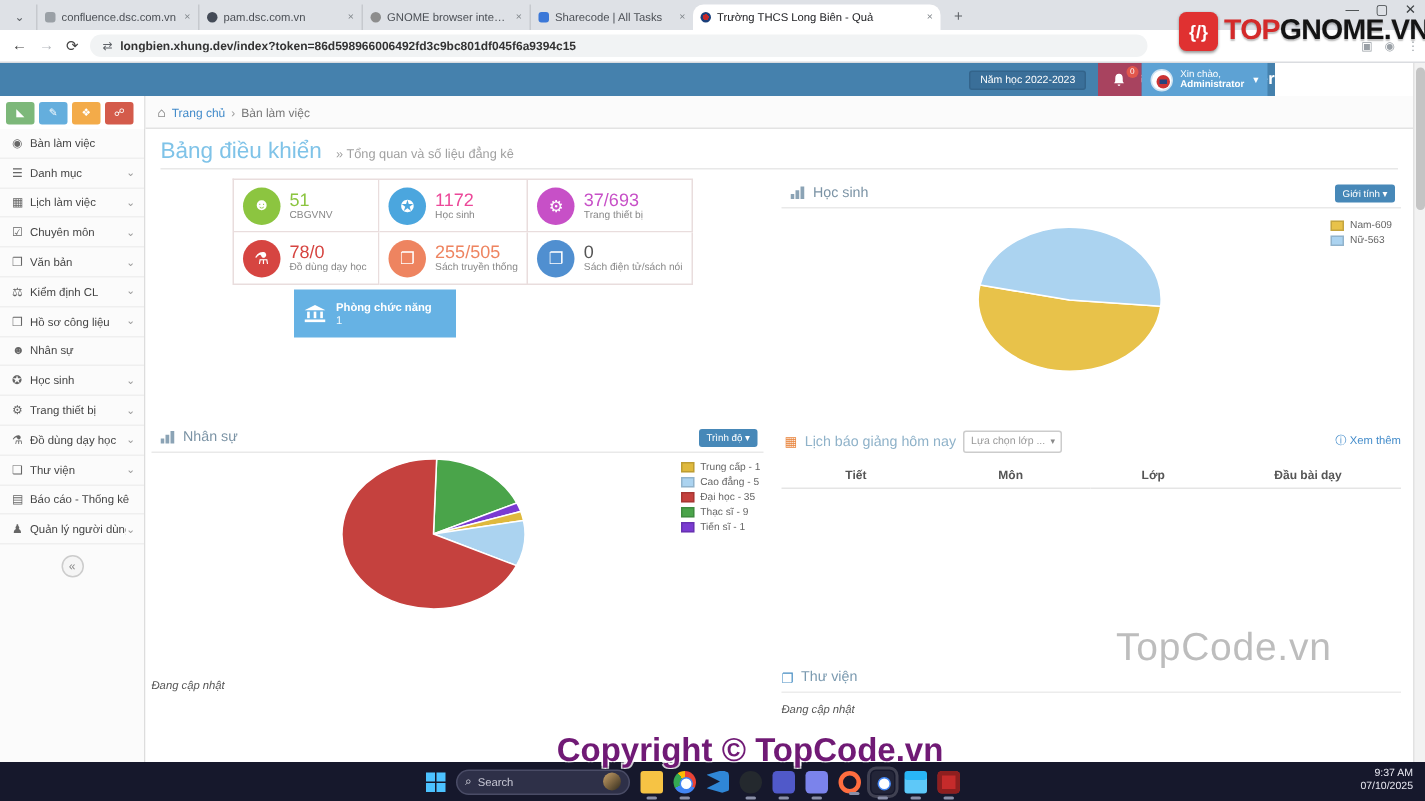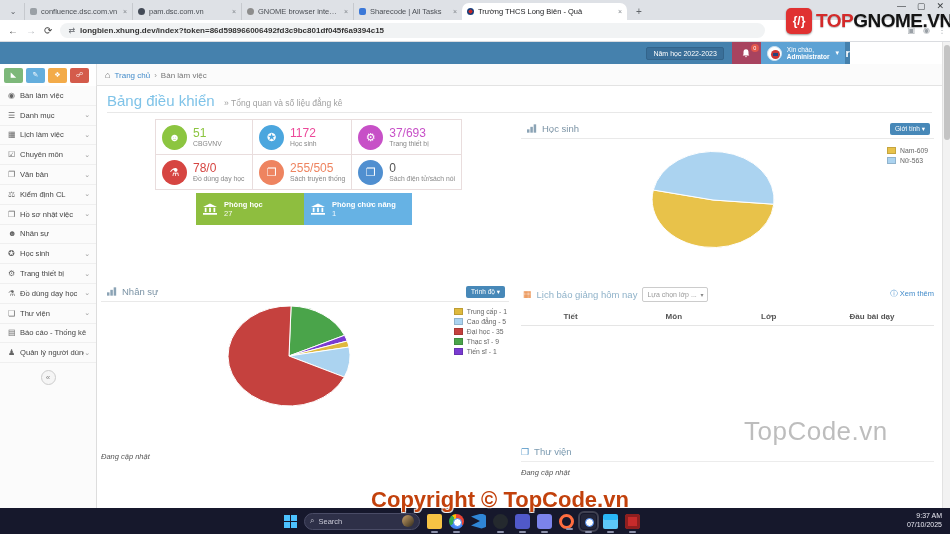--- a/index.html
+++ b/index.html
@@ -126,21 +126,21 @@
   .run-bar:before { content:""; position:absolute; left:4px; bottom:-4px; width:7px; height:2px; border-radius:1px; background:#8a8fa8; }
   .clock { position:absolute; right:8px; top:3px; text-align:right; color:#e9e9f2; font-size:7px; line-height:9px; }
 
   
   .wm-logo { position:absolute; left:786px; top:8px; display:flex; align-items:center; z-index:50; }
   .wm-logo .lg-ic { width:26px; height:26px; background:#e03131; border-radius:5px; color:#fff; font-weight:bold; font-size:12px; display:flex; align-items:center; justify-content:center; margin-right:4px; box-shadow:0 1px 2px rgba(0,0,0,.4); }
   .wm-logo .lg-t { font-size:19px; font-weight:800; letter-spacing:-.5px; text-shadow:0 1px 1px rgba(0,0,0,.25); }
   .wm-logo .red { color:#d42a2a; }
   .wm-logo .dark { color:#141414; }
   .wm-side { position:absolute; left:744px; top:416px; font-size:26px; color:#9b9b9b; opacity:.65; z-index:40; letter-spacing:.5px; }
-  .wm-center { position:absolute; left:330px; top:487px; width:340px; text-align:center; font-size:22px; font-weight:bold; color:#c2410c; z-index:60;
+  .wm-center { position:absolute; left:330px; top:487px; width:340px; text-align:center; font-size:22px; font-weight:bold; color:#701a75; z-index:60;
                text-shadow:-1px -1px 0 rgba(255,255,255,.8), 1px -1px 0 rgba(255,255,255,.8), -1px 1px 0 rgba(255,255,255,.8), 1px 1px 0 rgba(255,255,255,.8); }
 </style>
 </head>
 <body>
 
 <div class="screen">
 
   <div class="tabbar">
     <div class="tab-caret">⌄</div>
 
@@ -260,21 +260,21 @@
         <span class="lb">Văn bản</span>
         <span class="ch">⌄</span>
       </div>
       <div class="side-item">
         <span class="ic">⚖</span>
         <span class="lb">Kiểm định CL</span>
         <span class="ch">⌄</span>
       </div>
       <div class="side-item">
         <span class="ic">❒</span>
-        <span class="lb">Hồ sơ nhật việc</span>
+        <span class="lb">Hồ sơ công liệu</span>
         <span class="ch">⌄</span>
       </div>
       <div class="side-item">
         <span class="ic">☻</span>
         <span class="lb">Nhân sự</span>
         <span class="ch"></span>
       </div>
       <div class="side-item">
         <span class="ic">✪</span>
         <span class="lb">Học sinh</span>
@@ -354,33 +354,20 @@
         <div class="stat">
           <span class="bubble" style="background:#508fd0">❐</span>
           <span>
             <div class="num" style="color:#555555">0</div>
             <div class="cap">Sách điện tử/sách nói</div>
           </span>
         </div>
       </div>
 
     <div class="rooms">
-      <div class="room" style="background-color: rgb(142, 190, 63);">
-        <svg width="14" height="13" viewBox="0 0 16 14">
-            <polygon points="8,0 16,4 0,4" fill="#fff"></polygon>
-            <rect x="2" y="5" width="2" height="5" fill="#fff"></rect>
-            <rect x="7" y="5" width="2" height="5" fill="#fff"></rect>
-            <rect x="12" y="5" width="2" height="5" fill="#fff"></rect>
-            <rect x="0" y="11" width="16" height="2" fill="#fff"></rect>
-          </svg>
-        <div>
-            <div class="rt">Phòng học</div>
-            <div class="rv">27</div>
-          </div>
-      </div>
       <div class="room" style="background-color: rgb(102, 178, 228);">
         <svg width="14" height="13" viewBox="0 0 16 14">
             <polygon points="8,0 16,4 0,4" fill="#fff"></polygon>
             <rect x="2" y="5" width="2" height="5" fill="#fff"></rect>
             <rect x="7" y="5" width="2" height="5" fill="#fff"></rect>
             <rect x="12" y="5" width="2" height="5" fill="#fff"></rect>
             <rect x="0" y="11" width="16" height="2" fill="#fff"></rect>
           </svg>
         <div>
             <div class="rt">Phòng chức năng</div>

